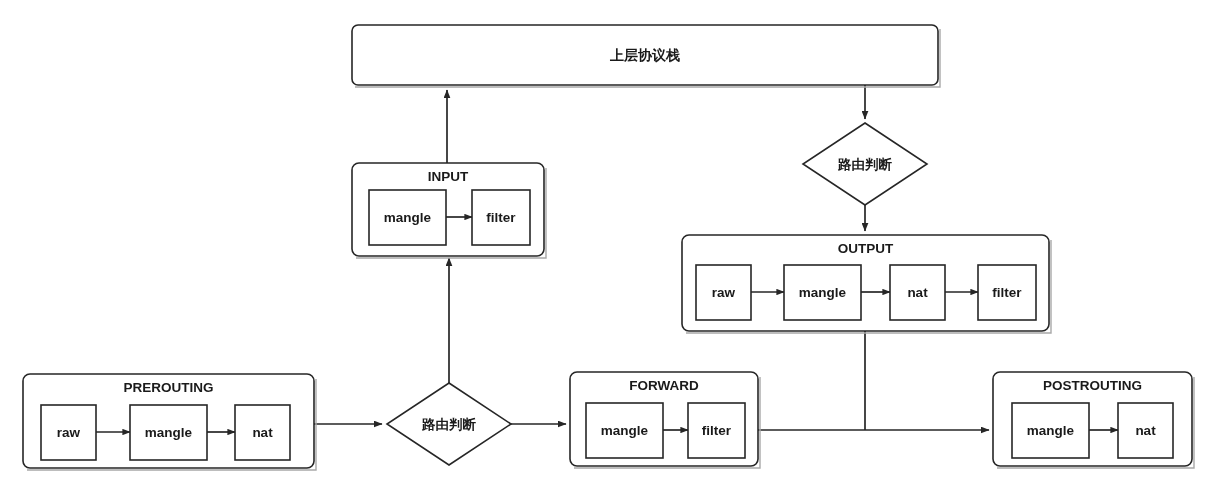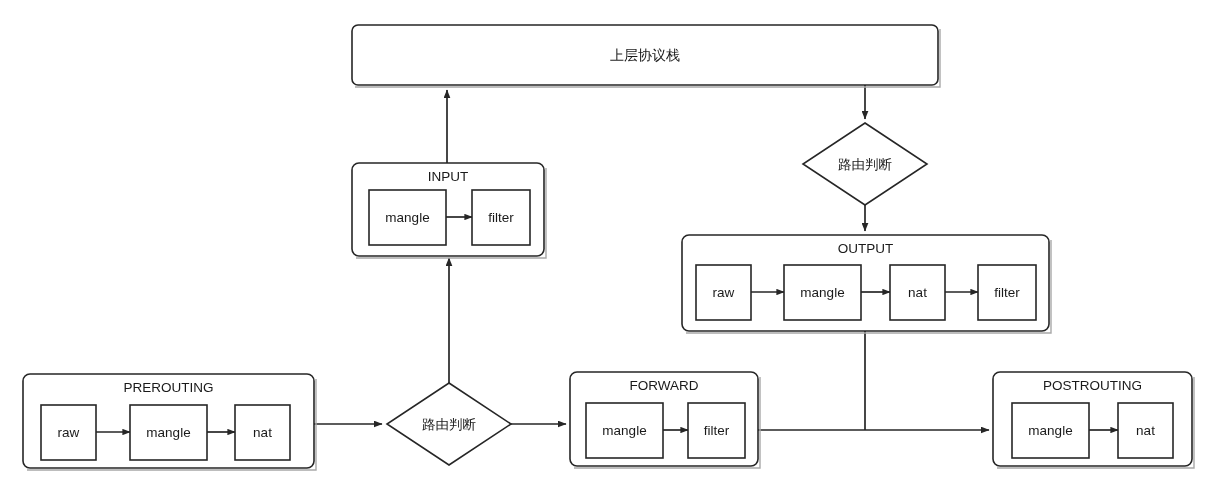--- a/index.html
+++ b/index.html
@@ -10,20 +10,21 @@
   body {
     width: 1215px;
     height: 496px;
     font-family: "Liberation Sans", "DejaVu Sans", sans-serif;
     overflow: hidden;
   }
   #diagram-root {
     position: relative;
     width: 1215px;
     height: 496px;
+    font-weight: bold;
   }
   svg#netfilter-svg {
     display: block;
     width: 1215px;
     height: 496px;
   }
   .chain-box {
     fill: #ffffff;
     stroke: #262626;
     stroke-width: 1.6;

